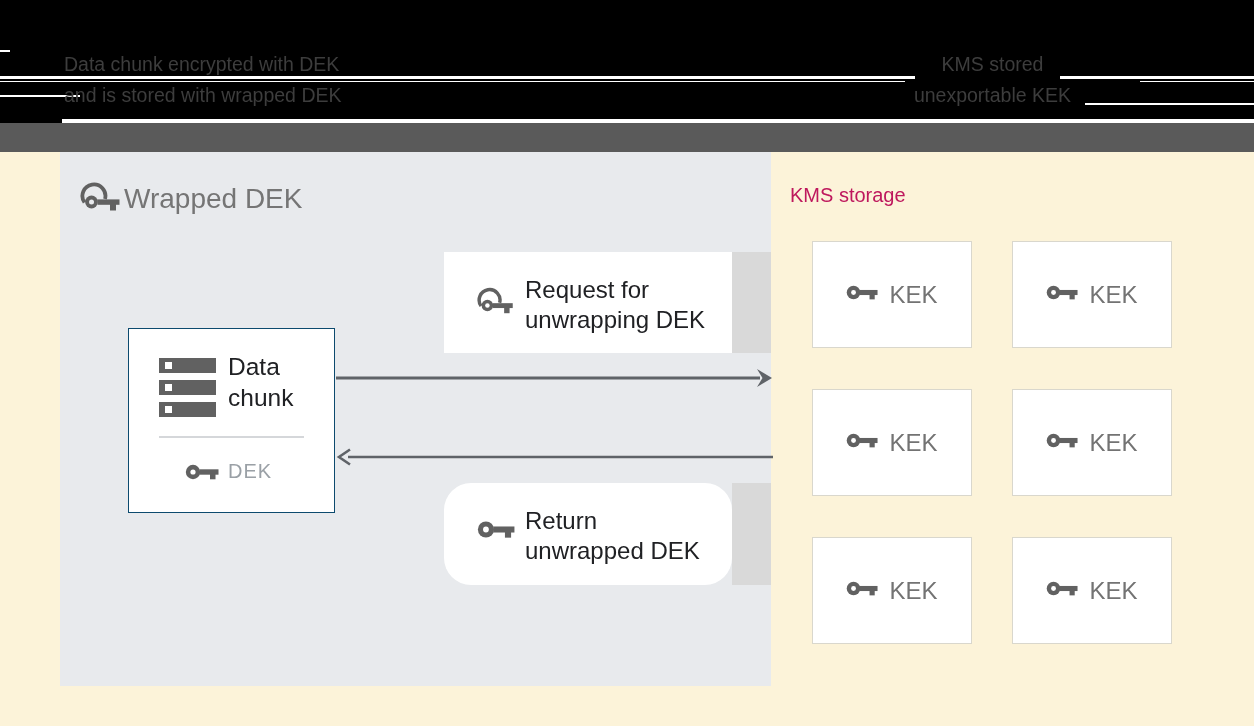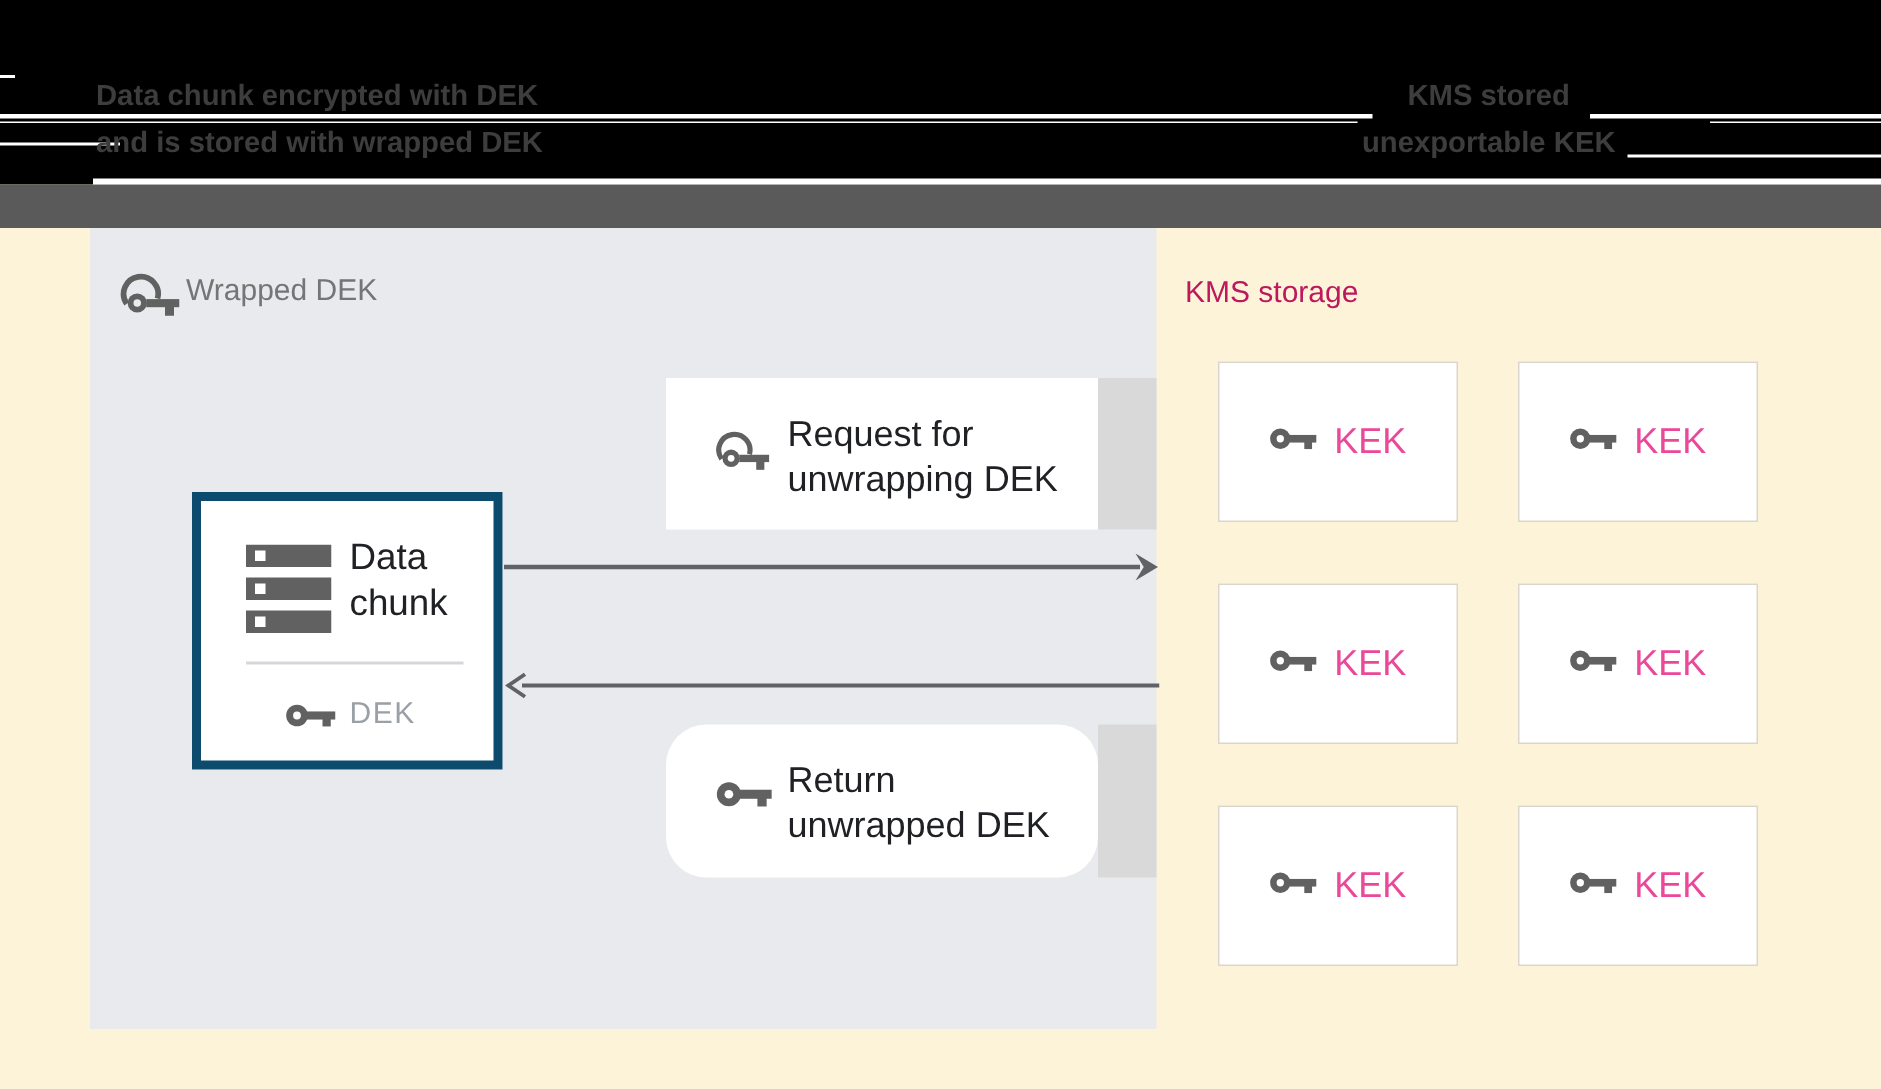--- a/index.html
+++ b/index.html
@@ -5,34 +5,34 @@
   html,body{margin:0;padding:0;}
   body{
     width:1254px;height:726px;
     font-family:"Liberation Sans",sans-serif;
     background:#fcf3d9;overflow:hidden;
   }
   .stage{position:relative;width:1254px;height:726px;background:#fcf3d9;}
 
   
   .header-black{position:absolute;left:0;top:0;width:1254px;height:123px;background:#000;}
-  .caption{position:absolute;top:49px;font-size:19.5px;line-height:31px;color:#3d3d3d;z-index:3;white-space:pre-line;font-weight:bold;}
+  .caption{position:absolute;top:49px;font-size:19.5px;line-height:31px;color:#3d3d3d;z-index:3;white-space:pre-line;}
   .caption-left{left:64px;text-align:left;}
   .caption-right{left:850px;width:285px;text-align:center;}
   .hline{position:absolute;background:#fff;z-index:2;}
 
   .gray-band{position:absolute;left:0;top:123px;width:1254px;height:29px;background:#5a5a5a;}
 
   
   .panel{position:absolute;left:60px;top:152px;width:711px;height:534px;background:#e8eaed;}
-  .panel-label{position:absolute;left:124px;top:183px;font-size:20px;color:#757575;}
+  .panel-label{position:absolute;left:124px;top:183px;font-size:28px;color:#757575;}
   .wrapped-key-icon-pos{position:absolute;left:80px;top:178px;}
 
   .white-box{position:absolute;background:#fff;}
-  .data-chunk-box{left:128px;top:328px;width:207px;height:185px;border:6px solid #0c4a6e;box-sizing:border-box;}
+  .data-chunk-box{left:128px;top:328px;width:207px;height:185px;border:1px solid #0c4a6e;box-sizing:border-box;}
   .dc-icon{position:absolute;left:30px;top:29px;}
   .dc-title{position:absolute;left:99px;top:22px;font-size:24.5px;line-height:31px;color:#202124;white-space:pre-line;}
   .dc-divider{position:absolute;left:30px;top:107px;width:145px;height:2px;background:#d5d7da;}
   .dc-key{position:absolute;left:56px;top:131px;}
   .dc-dek{position:absolute;left:99px;top:131px;font-size:20px;color:#9aa0a6;letter-spacing:1px;}
 
   .request-box{left:444px;top:252px;width:288px;height:101px;}
   .return-box{left:444px;top:483px;width:288px;height:102px;border-radius:27px;}
   .shadow-strip{position:absolute;width:39px;background:#d9d9d9;}
   .strip-request{left:732px;top:252px;height:101px;}
@@ -40,21 +40,21 @@
   .msg-icon{position:absolute;left:33px;top:31px;}
   .msg-icon-return{position:absolute;left:33px;top:33px;}
   .msg-text{position:absolute;left:81px;top:23px;font-size:24px;line-height:29.5px;color:#202124;white-space:pre-line;}
 
   .arrow-svg{position:absolute;z-index:4;}
 
   
   .kms-label{position:absolute;left:790px;top:184px;font-size:20px;color:#be185d;}
   .kek-box{position:absolute;width:160px;height:107px;background:#fff;border:1px solid #d9d7cd;box-sizing:border-box;
            display:flex;align-items:center;justify-content:center;gap:11px;}
-  .kek-text{font-size:24px;color:#ec4899;}
+  .kek-text{font-size:24px;color:#737373;}
   .kek-r1c1{left:812px;top:241px;} .kek-r1c2{left:1012px;top:241px;}
   .kek-r2c1{left:812px;top:389px;} .kek-r2c2{left:1012px;top:389px;}
   .kek-r3c1{left:812px;top:537px;} .kek-r3c2{left:1012px;top:537px;}
 </style>
 </head>
 <body>
 
 <div class="stage">
 
   <div class="header-black">

